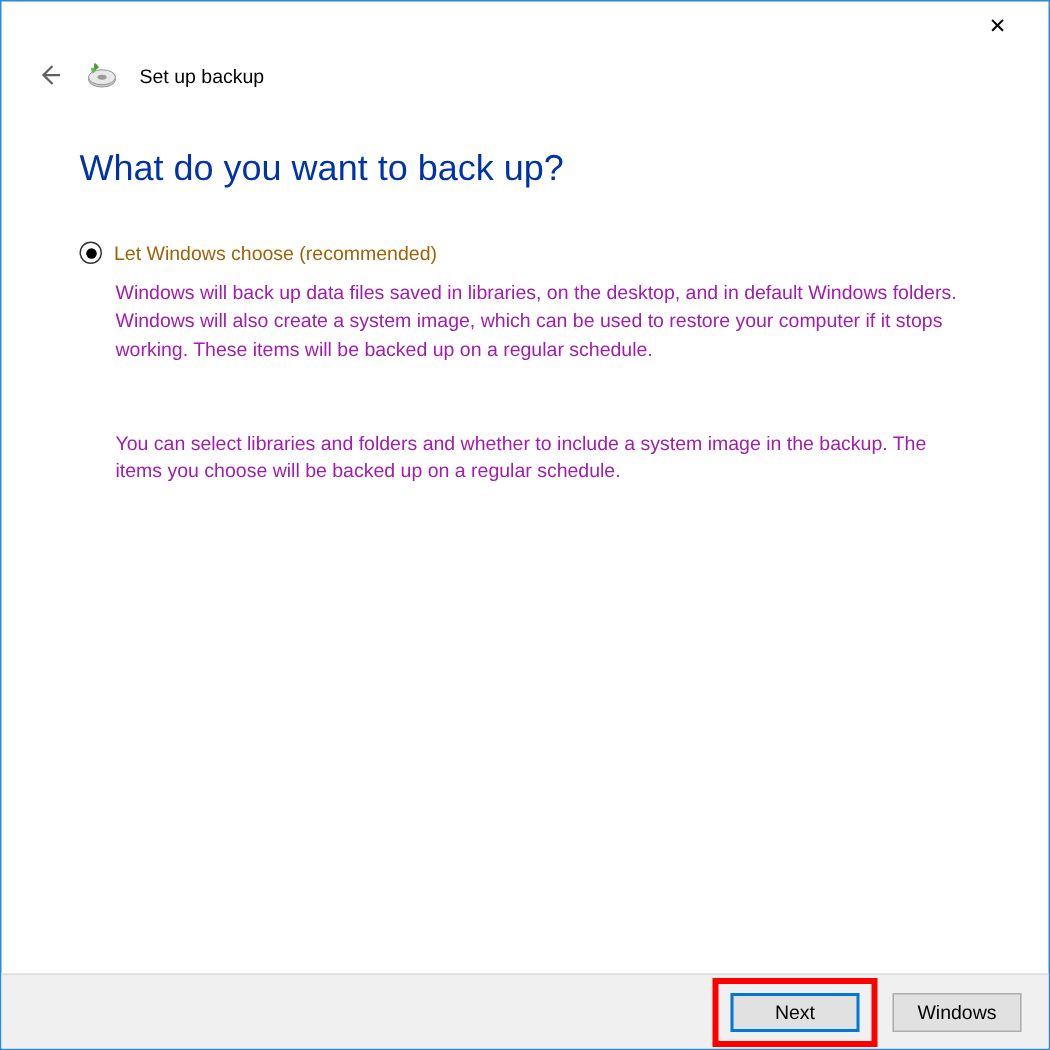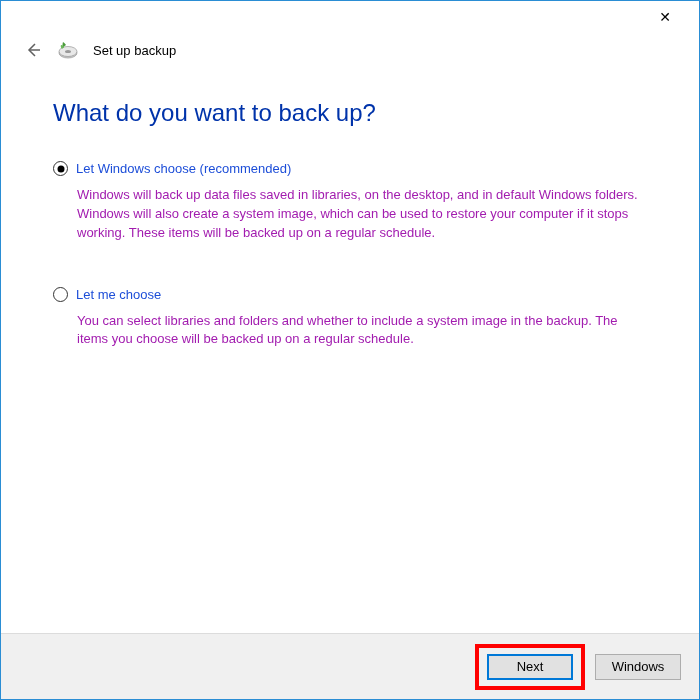--- a/index.html
+++ b/index.html
@@ -100,31 +100,31 @@
       width: 7px;
       height: 7px;
       background: #000;
       border-radius: 50%;
       top: 50%;
       left: 50%;
       transform: translate(-50%, -50%);
     }
     .option-label {
       font-size: 13px;
-      color: #1d4ed8;
+      color: #a16207;
     }
     .option-desc {
       font-size: 13px;
       color: #a21caf;
       line-height: 1.45;
       padding-left: 24px;
       padding-right: 8px;
     }
     .footer {
-      height: 66px;
+      height: 50px;
       background: #f0f0f0;
       border-top: 1px solid #dcdcdc;
       display: flex;
       justify-content: flex-end;
       align-items: center;
       padding-right: 18px;
       gap: 10px;
     }
     .btn {
       min-width: 86px;
@@ -184,24 +184,20 @@
 
     <div class="option-group">
       <div class="option-row">
         <div class="radio selected"></div>
         <span class="option-label">Let Windows choose (recommended)</span>
       </div>
       <div class="option-desc">Windows will back up data files saved in libraries, on the desktop, and in default Windows folders. Windows will also create a system image, which can be used to restore your computer if it stops working. These items will be backed up on a regular schedule.</div>
     </div>
 
     <div class="option-group">
-      <div class="option-row">
-        <div class="radio"></div>
-        <span class="option-label">Let me choose</span>
-      </div>
       <div class="option-desc">You can select libraries and folders and whether to include a system image in the backup. The items you choose will be backed up on a regular schedule.</div>
     </div>
   </div>
 
   <div class="footer">
     <div class="highlight-box">
       <button class="btn primary">Next</button>
     </div>
     <button class="btn">Windows</button>
   </div>

